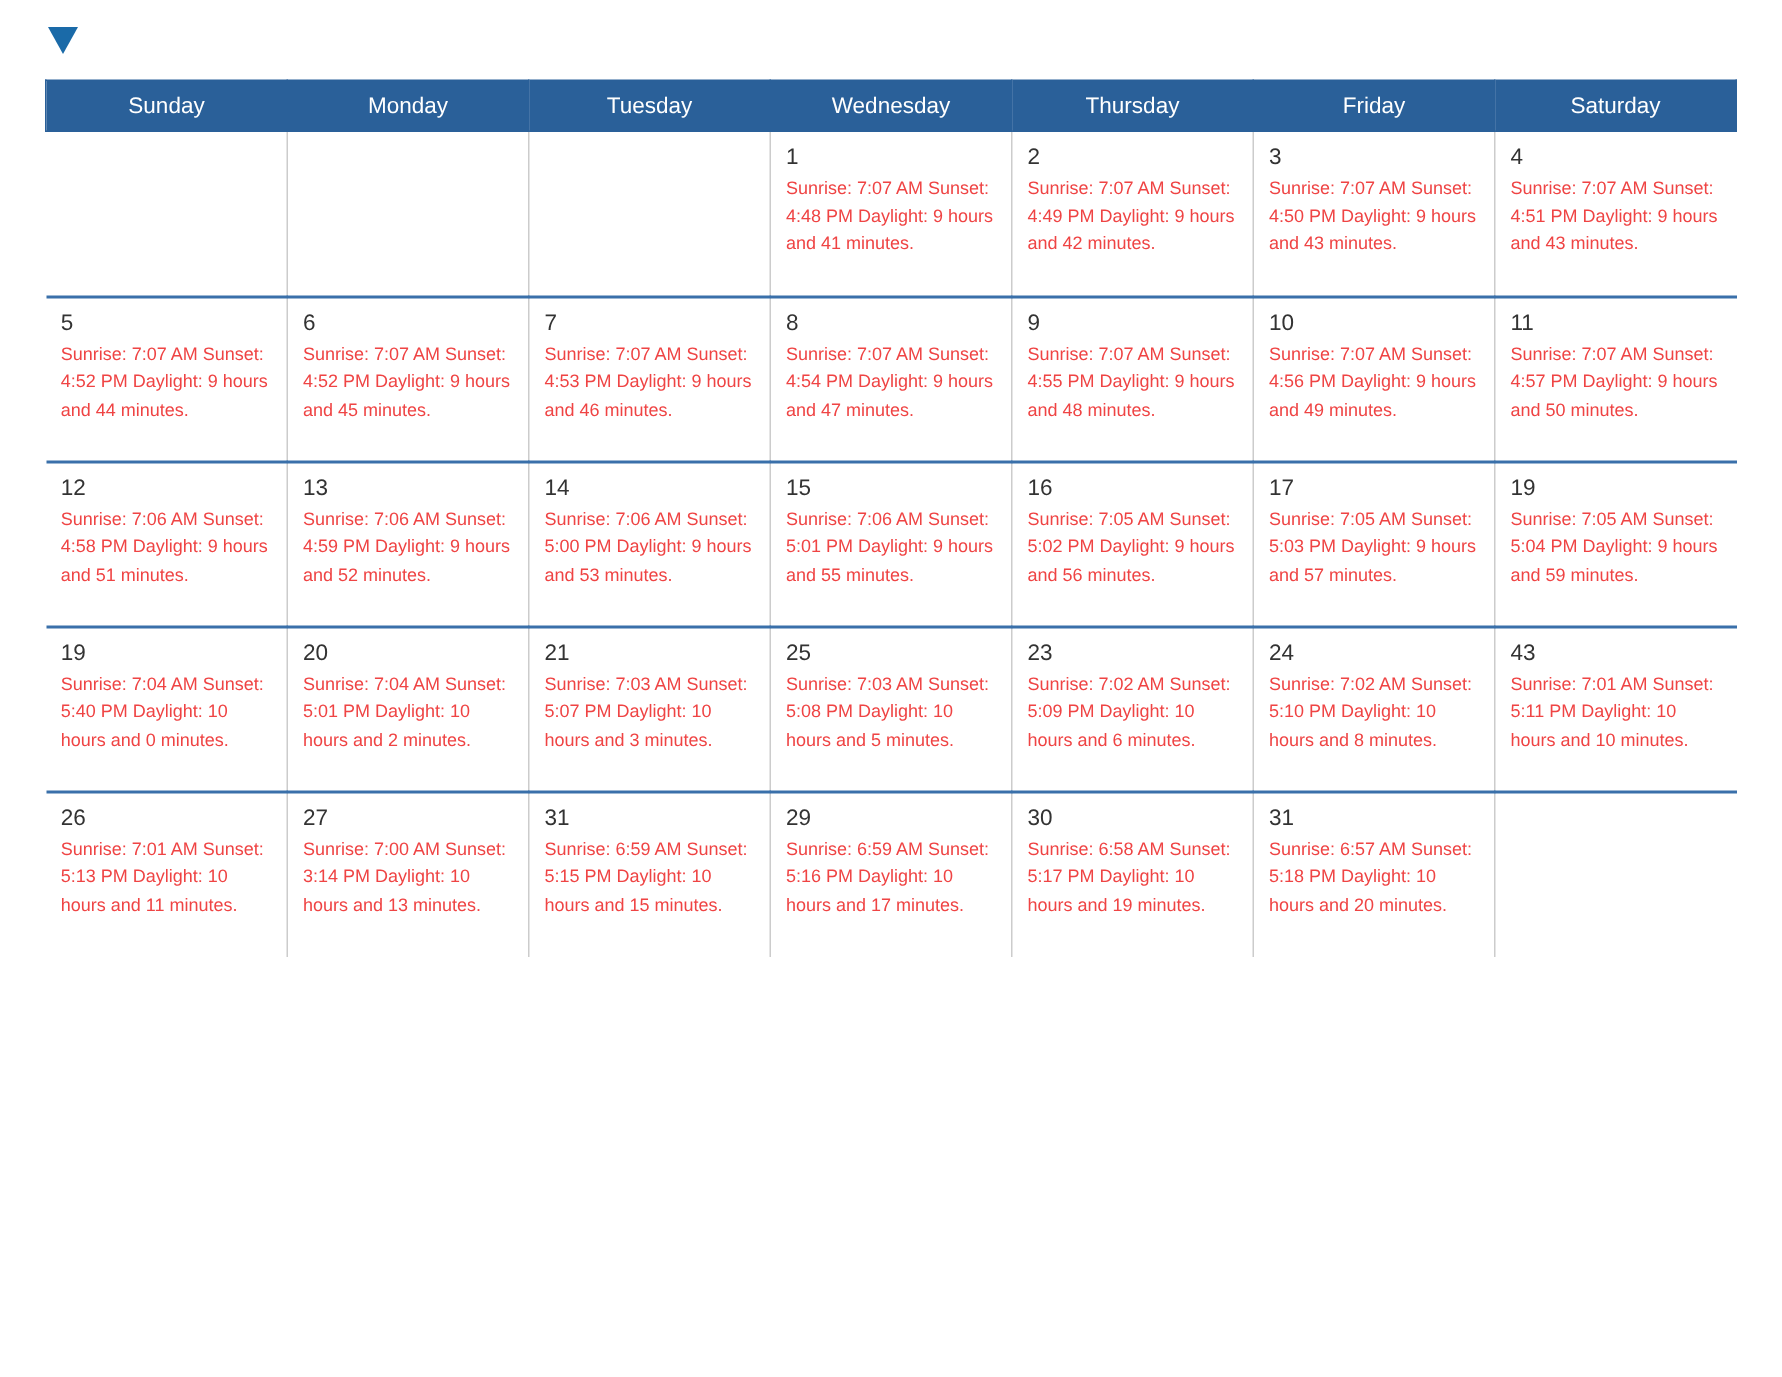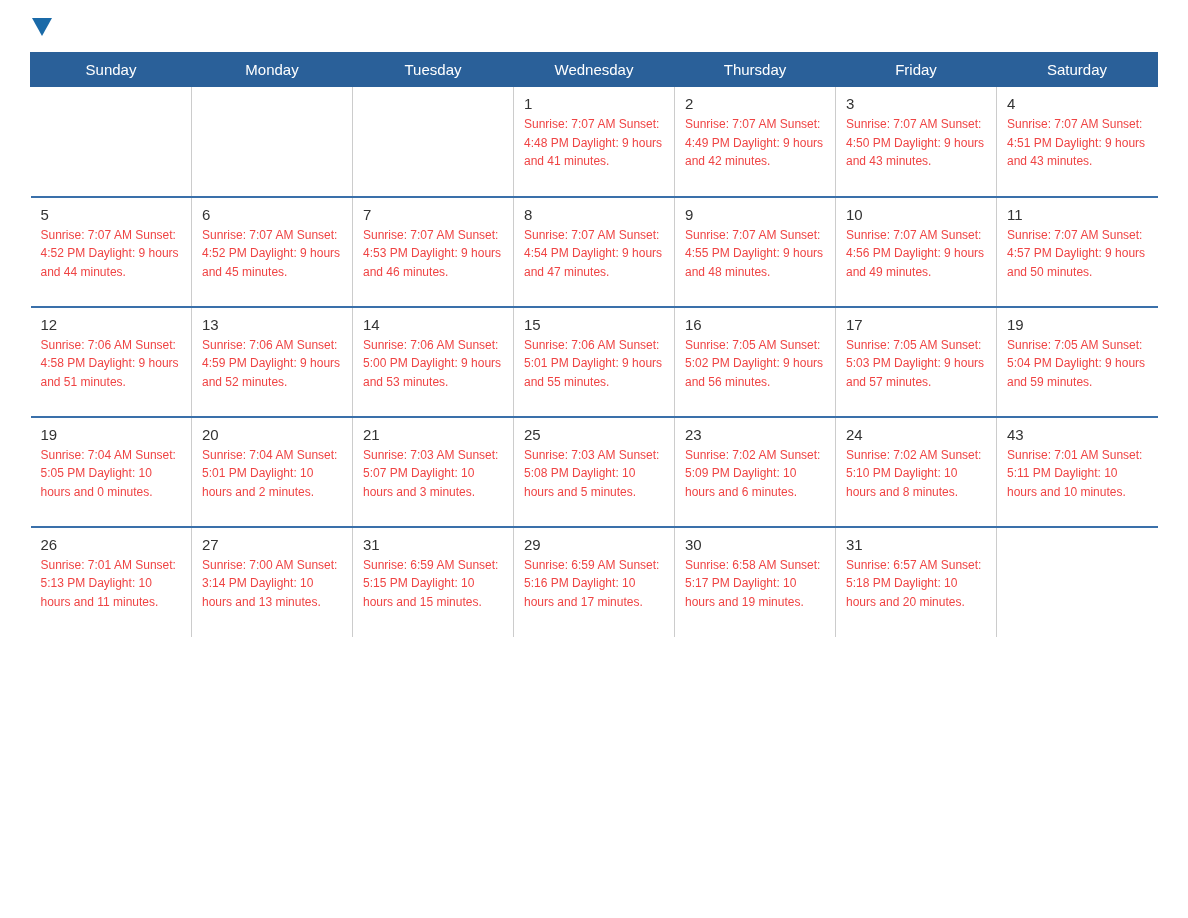--- a/index.html
+++ b/index.html
@@ -262,21 +262,21 @@
           <div class="day-info">Sunrise: 7:05 AM
 Sunset: 5:04 PM
 Daylight: 9 hours
 and 59 minutes.</div>
         </td>
       </tr>
       <tr>
         <td>
           <span class="day-number">19</span>
           <div class="day-info">Sunrise: 7:04 AM
-Sunset: 5:05 PM
+Sunset: 5:40 PM
 Daylight: 10 hours
 and 0 minutes.</div>
         </td>
         <td>
           <span class="day-number">20</span>
           <div class="day-info">Sunrise: 7:04 AM
 Sunset: 5:01 PM
 Daylight: 10 hours
 and 2 minutes.</div>
         </td>

